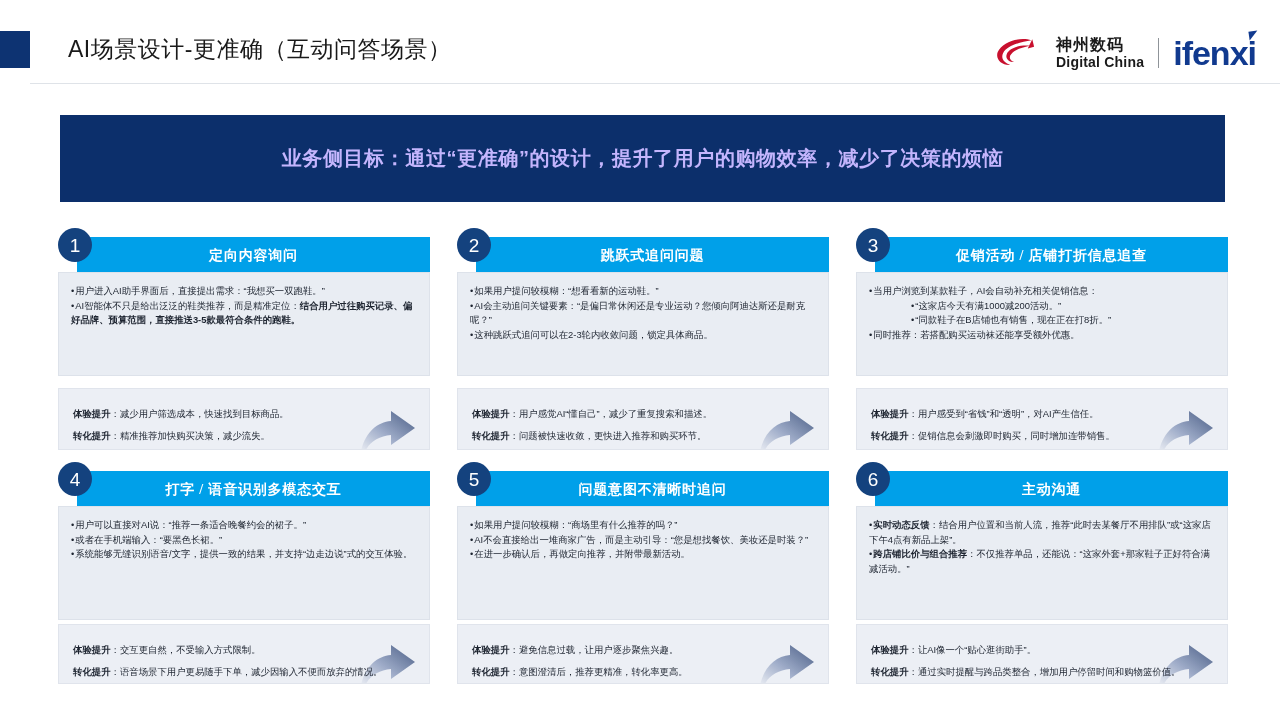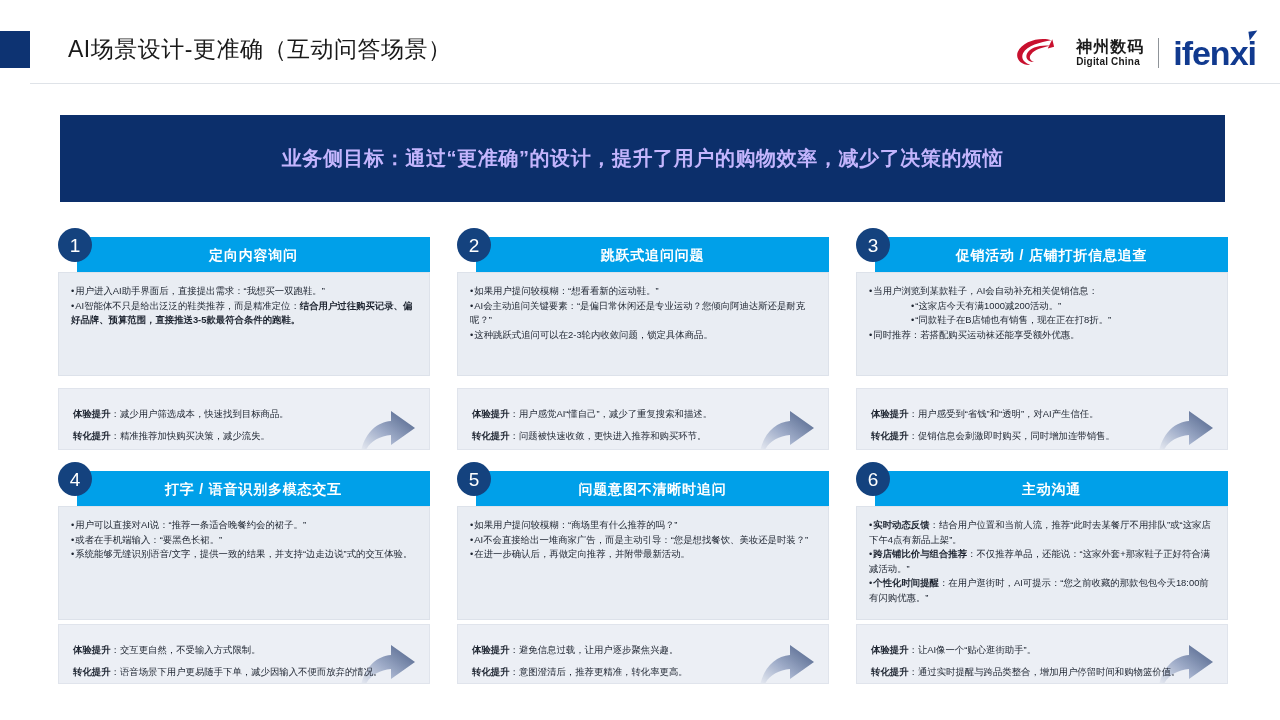--- a/index.html
+++ b/index.html
@@ -27,21 +27,21 @@
     background: #dfe3e8;
   }
   .logos {
     position: absolute; right: 24px; top: 30px; height: 46px;
     display: flex; align-items: center; gap: 14px;
   }
   .dc-logo { display: flex; align-items: center; gap: 21px; }
   .dc-mark { width: 40px; height: 32px; }
   .dc-txt { line-height: 1.0; }
   .dc-cn { font-size: 16px; font-weight: bold; color: #1a1a1a; letter-spacing: 1px; }
-  .dc-en { font-size: 10px; font-weight: bold; color: #1a1a1a; margin-top: 2px; letter-spacing: .2px;}
+  .dc-en { font-size: 14px; font-weight: bold; color: #1a1a1a; margin-top: 2px; letter-spacing: .2px;}
   .logo-div { width: 1px; height: 30px; background: #8f9499; }
   .ifenxi { font-size: 34px; font-weight: bold; color: #113a8f; letter-spacing: -1px; position: relative; }
   .ifenxi .tick {
     position: absolute; right: -2px; top: -3px;
     width: 0; height: 0;
     border-left: 9px solid #113a8f;
     border-bottom: 9px solid transparent;
     transform: rotate(-8deg);
   }
 
@@ -71,21 +71,21 @@
     position: absolute; left: 0; top: 0; z-index: 3;
     width: 34px; height: 34px; border-radius: 50%;
     background: #14427e;
     color: #fff; font-size: 19px;
     display: flex; align-items: center; justify-content: center;
     line-height: 1;
   }
   .card-head {
     position: absolute; left: 19px; top: 9px; right: 0; height: 38px;
     background: #00a0e9;
-    display: flex; align-items: center; justify-content: center;
+    display: flex; align-items: center; justify-content: center; font-family: Liberation Serif, serif;
   }
   .card-head-txt {
     color: #ffffff; font-size: 14px; font-weight: bold; letter-spacing: .8px;
     white-space: nowrap;
   }
 
   .body-box {
     position: absolute; left: 0; right: 0; top: 44px;
     background: #e9edf3;
     border: 1px solid #dde2ea;
@@ -289,21 +289,20 @@
       </div>
       <div class="card r2">
     <div class="badge">6</div>
     <div class="card-head">
       <span class="card-head-txt">主动沟通</span>
     </div>
     <div class="body-box">
       <div class="bullets">
             <p class="b"><b>实时动态反馈</b>：结合用户位置和当前人流，推荐“此时去某餐厅不用排队”或“这家店下午4点有新品上架”。</p>
             <p class="b"><b>跨店铺比价与组合推荐</b>：不仅推荐单品，还能说：“这家外套+那家鞋子正好符合满减活动。”</p>
-            <p class="b"><b>个性化时间提醒</b>：在用户逛街时，AI可提示：“您之前收藏的那款包包今天18:00前有闪购优惠。”</p>
           </div>
     </div>
     <div class="impact-box">
       <div class="impact-line"><b>体验提升</b>：让AI像一个“贴心逛街助手”。</div>
       <div class="impact-line"><b>转化提升</b>：通过实时提醒与跨品类整合，增加用户停留时间和购物篮价值。</div>
       <svg class="arrow" viewBox="0 0 62 58">
     <defs>
               <linearGradient id="ag" x1="0" y1="1" x2="1" y2="0">
       <stop offset="0%" stop-color="#eceff5"></stop>
                 <stop offset="45%" stop-color="#9aa8c6"></stop>

